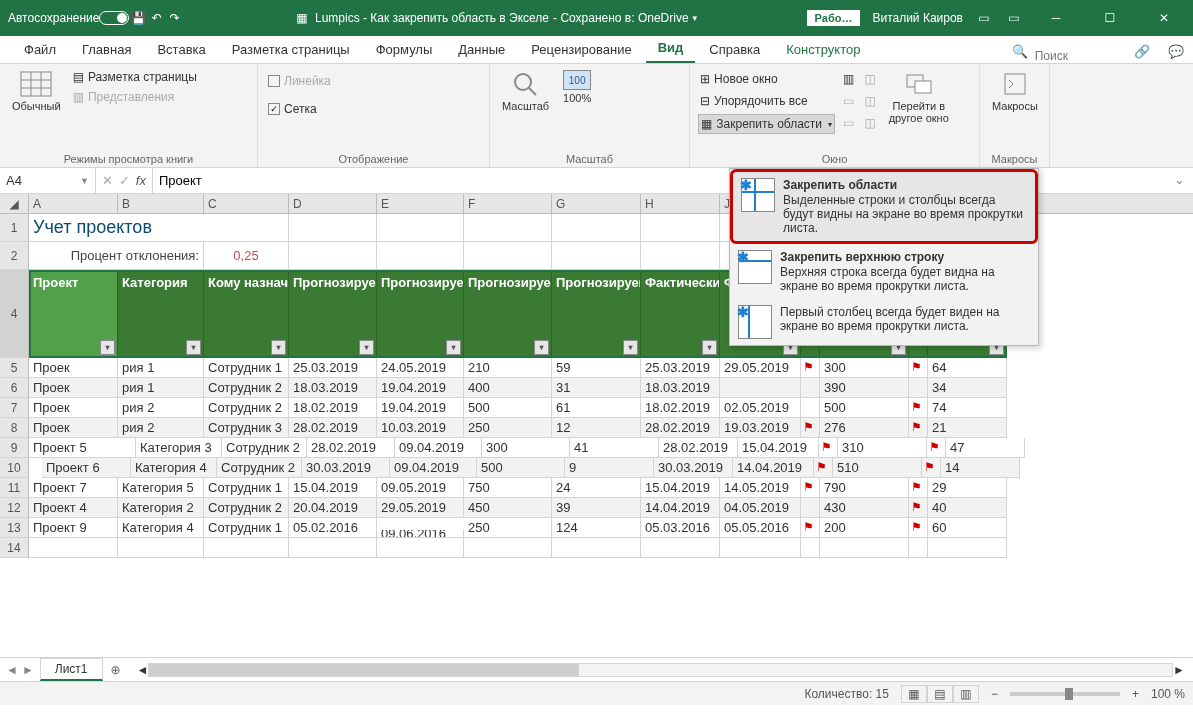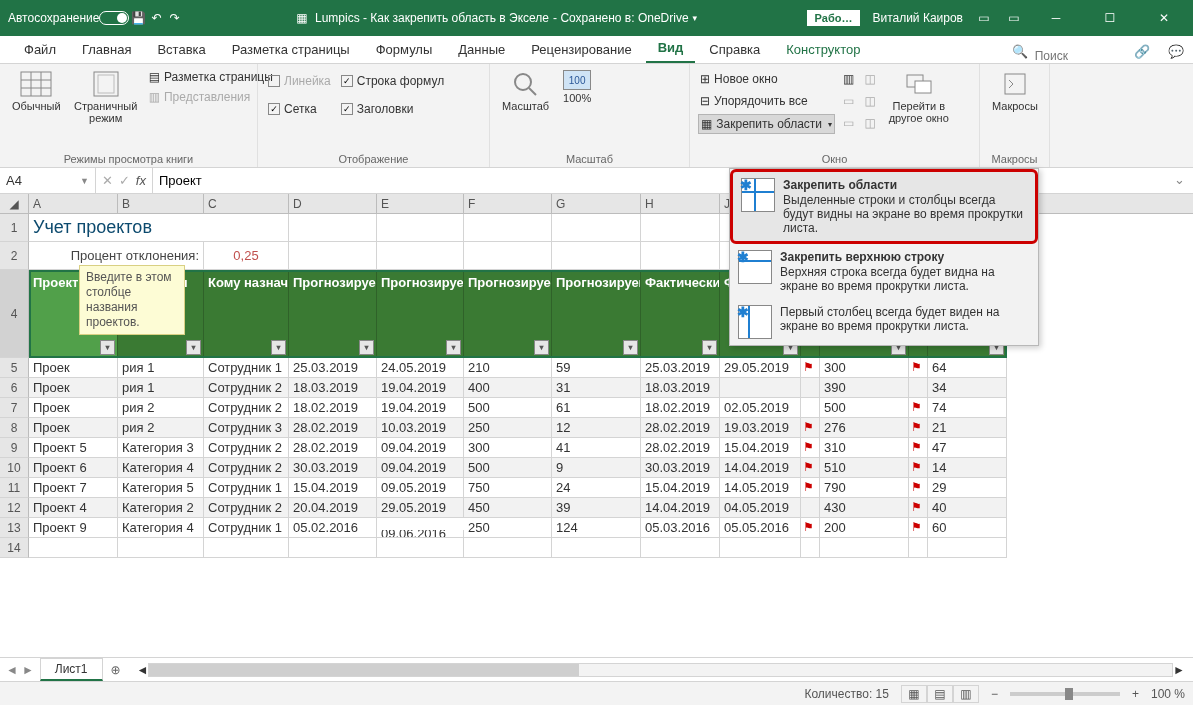--- a/index.html
+++ b/index.html
@@ -153,29 +153,20 @@
             <svg width="32" height="26">
               <rect x="1" y="1" width="30" height="24" fill="none" stroke="#888"></rect>
               <line x1="1" y1="9" x2="31" y2="9" stroke="#888"></line>
               <line x1="1" y1="17" x2="31" y2="17" stroke="#888"></line>
               <line x1="11" y1="1" x2="11" y2="25" stroke="#888"></line>
               <line x1="21" y1="1" x2="21" y2="25" stroke="#888"></line>
             </svg>
           </span>
         <span>Обычный</span>
       </div>
-      <div class="rbtn-big">
-        <span class="ico">
-            <svg width="32" height="26">
-              <rect x="4" y="1" width="24" height="24" fill="none" stroke="#888"></rect>
-              <rect x="8" y="4" width="16" height="18" fill="none" stroke="#bbb"></rect>
-            </svg>
-          </span>
-        <span>Страничный режим</span>
-      </div>
       <div class="rcol">
         <div class="rbtn-small">
             <span>▤</span>
             <span>Разметка страницы</span>
           </div>
         <div class="rbtn-small dim">
             <span>▥</span>
             <span>Представления</span>
           </div>
       </div>
@@ -186,30 +177,20 @@
   <div class="rgroup" style="width:232px">
     <div class="rgroup-body">
       <div class="rcol" style="gap:10px;padding-top:4px">
         <div class="rbtn-small dim">
             <span class="chk"></span>
             <span>Линейка</span>
           </div>
         <div class="rbtn-small">
             <span class="chk on"></span>
             <span>Сетка</span>
-          </div>
-      </div>
-      <div class="rcol" style="gap:10px;padding-top:4px">
-        <div class="rbtn-small">
-            <span class="chk on"></span>
-            <span>Строка формул</span>
-          </div>
-        <div class="rbtn-small">
-            <span class="chk on"></span>
-            <span>Заголовки</span>
           </div>
       </div>
     </div>
     <div class="rgroup-label">Отображение</div>
   </div>
 
   <div class="rgroup" style="width:200px">
     <div class="rgroup-body">
       <div class="rbtn-big">
         <span class="ico">
@@ -502,41 +483,41 @@
           <span class="flag">⚑</span>
         </div>
         <div class="cell" style="width: 89px; background: rgb(242, 242, 242);">276</div>
         <div class="cell" style="width: 19px; background: rgb(242, 242, 242);">
           <span class="flag">⚑</span>
         </div>
         <div class="cell" style="width: 79px; background: rgb(242, 242, 242);">21</div>
       </div>
       <div class="row">
         <div class="rh">9</div>
-        <div class="cell" style="width: 89px;">Проект 5</div>
+        <div class="cell" style="width: 107px;">Проект 5</div>
         <div class="cell" style="width: 86px;">Категория 3</div>
         <div class="cell" style="width: 85px;">Сотрудник 2</div>
         <div class="cell" style="width: 88px;">28.02.2019</div>
         <div class="cell" style="width: 87px;">09.04.2019</div>
         <div class="cell" style="width: 88px;">300</div>
         <div class="cell" style="width: 89px;">41</div>
         <div class="cell" style="width: 79px;">28.02.2019</div>
         <div class="cell" style="width: 81px;">15.04.2019</div>
         <div class="cell" style="width: 19px;">
           <span class="flag">⚑</span>
         </div>
         <div class="cell" style="width: 89px;">310</div>
         <div class="cell" style="width: 19px;">
           <span class="flag">⚑</span>
         </div>
         <div class="cell" style="width: 79px;">47</div>
       </div>
       <div class="row">
         <div class="rh">10</div>
-        <div class="cell" style="width: 89px; background: rgb(242, 242, 242);">Проект 6</div>
+        <div class="cell" style="width: 89px; background: rgb(242, 242, 242); margin-left: 13px;">Проект 6</div>
         <div class="cell" style="width: 86px; background: rgb(242, 242, 242);">Категория 4</div>
         <div class="cell" style="width: 85px; background: rgb(242, 242, 242);">Сотрудник 2</div>
         <div class="cell" style="width: 88px; background: rgb(242, 242, 242);">30.03.2019</div>
         <div class="cell" style="width: 87px; background: rgb(242, 242, 242);">09.04.2019</div>
         <div class="cell" style="width: 88px; background: rgb(242, 242, 242);">500</div>
         <div class="cell" style="width: 89px; background: rgb(242, 242, 242);">9</div>
         <div class="cell" style="width: 79px; background: rgb(242, 242, 242);">30.03.2019</div>
         <div class="cell" style="width: 81px; background: rgb(242, 242, 242);">14.04.2019</div>
         <div class="cell" style="width: 19px; background: rgb(242, 242, 242);">
           <span class="flag">⚑</span>
@@ -615,21 +596,20 @@
         <div class="cell" style="width: 88px;"></div>
         <div class="cell" style="width: 89px;"></div>
         <div class="cell" style="width: 79px;"></div>
         <div class="cell" style="width: 81px;"></div>
         <div class="cell" style="width: 19px;"></div>
         <div class="cell" style="width: 89px;"></div>
         <div class="cell" style="width: 19px;"></div>
         <div class="cell" style="width: 79px;"></div>
       </div>
     </div>
-  <div class="tooltip-box" style="top:71px;left:79px;width:106px">Введите в этом столбце названия проектов.</div>
 <div class="sel-border" style="left: 29px; top: 76px; width: 978px; height: 88px;"></div>
   </div>
 
 <div class="sheet-bar">
   <div class="sheet-nav">
     <span>◄</span>
     <span>►</span>
   </div>
   <div class="sheet-tab">Лист1</div>
   <div class="sheet-add">⊕</div>

